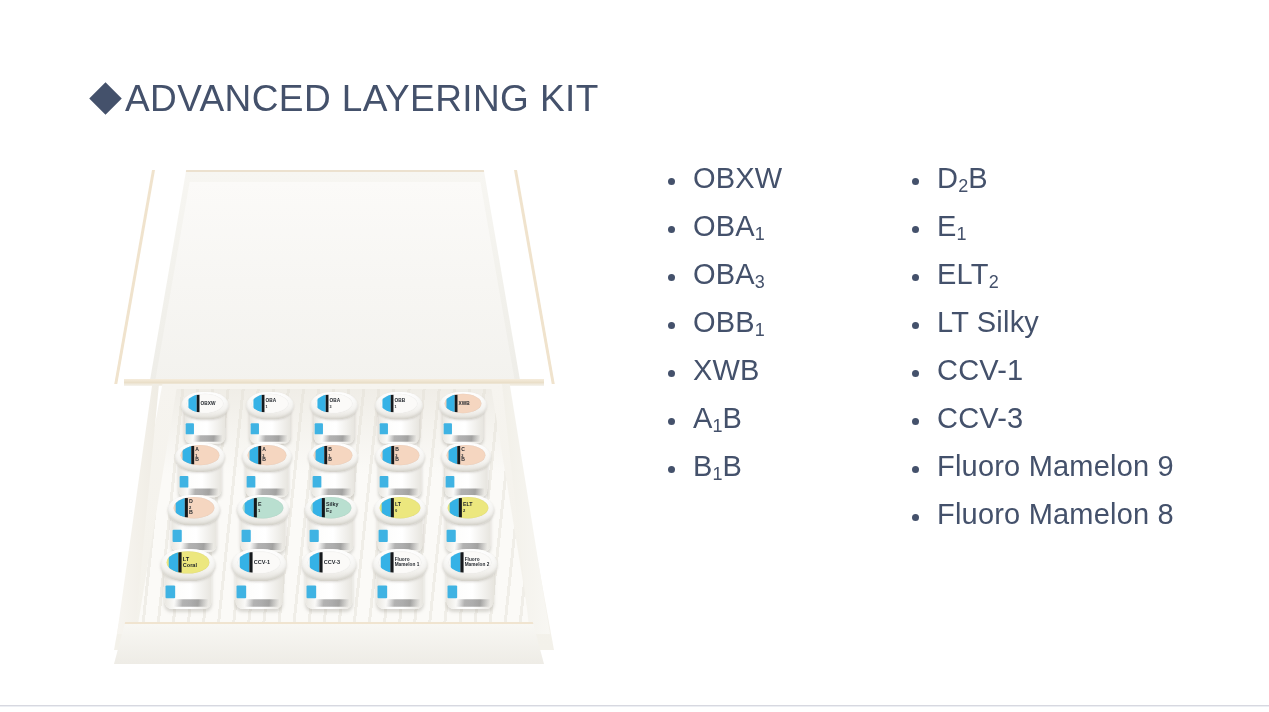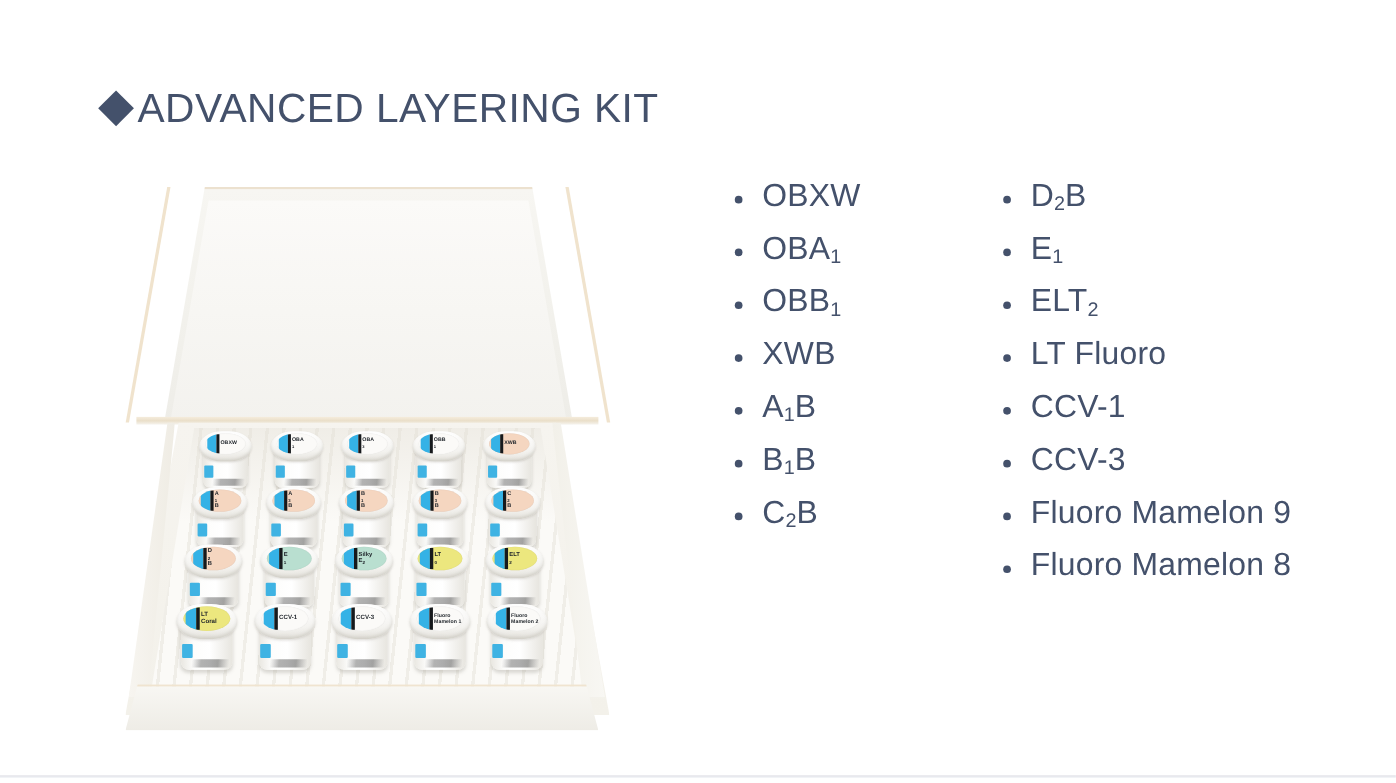--- a/index.html
+++ b/index.html
@@ -610,55 +610,55 @@
         <div class="shade-item">
           <span class="shade-bullet"></span>
           <span class="shade-label">OBXW</span>
         </div>
         <div class="shade-item">
           <span class="shade-bullet"></span>
           <span class="shade-label">OBA<sub>1</sub></span>
         </div>
         <div class="shade-item">
           <span class="shade-bullet"></span>
+          <span class="shade-label">OBA<sub>3</sub></span>
+        </div>
+        <div class="shade-item">
+          <span class="shade-bullet"></span>
           <span class="shade-label">OBB<sub>1</sub></span>
         </div>
         <div class="shade-item">
           <span class="shade-bullet"></span>
           <span class="shade-label">XWB</span>
         </div>
         <div class="shade-item">
           <span class="shade-bullet"></span>
           <span class="shade-label">A<sub>1</sub>B</span>
         </div>
         <div class="shade-item">
           <span class="shade-bullet"></span>
           <span class="shade-label">B<sub>1</sub>B</span>
-        </div>
-        <div class="shade-item">
-          <span class="shade-bullet"></span>
-          <span class="shade-label">C<sub>2</sub>B</span>
         </div>
       </div>
     <div class="list-col" id="shade-col-right">
         <div class="shade-item">
           <span class="shade-bullet"></span>
           <span class="shade-label">D<sub>2</sub>B</span>
         </div>
         <div class="shade-item">
           <span class="shade-bullet"></span>
           <span class="shade-label">E<sub>1</sub></span>
         </div>
         <div class="shade-item">
           <span class="shade-bullet"></span>
           <span class="shade-label">ELT<sub>2</sub></span>
         </div>
         <div class="shade-item">
           <span class="shade-bullet"></span>
-          <span class="shade-label">LT Fluoro</span>
+          <span class="shade-label">LT Silky</span>
         </div>
         <div class="shade-item">
           <span class="shade-bullet"></span>
           <span class="shade-label">CCV-1</span>
         </div>
         <div class="shade-item">
           <span class="shade-bullet"></span>
           <span class="shade-label">CCV-3</span>
         </div>
         <div class="shade-item">

